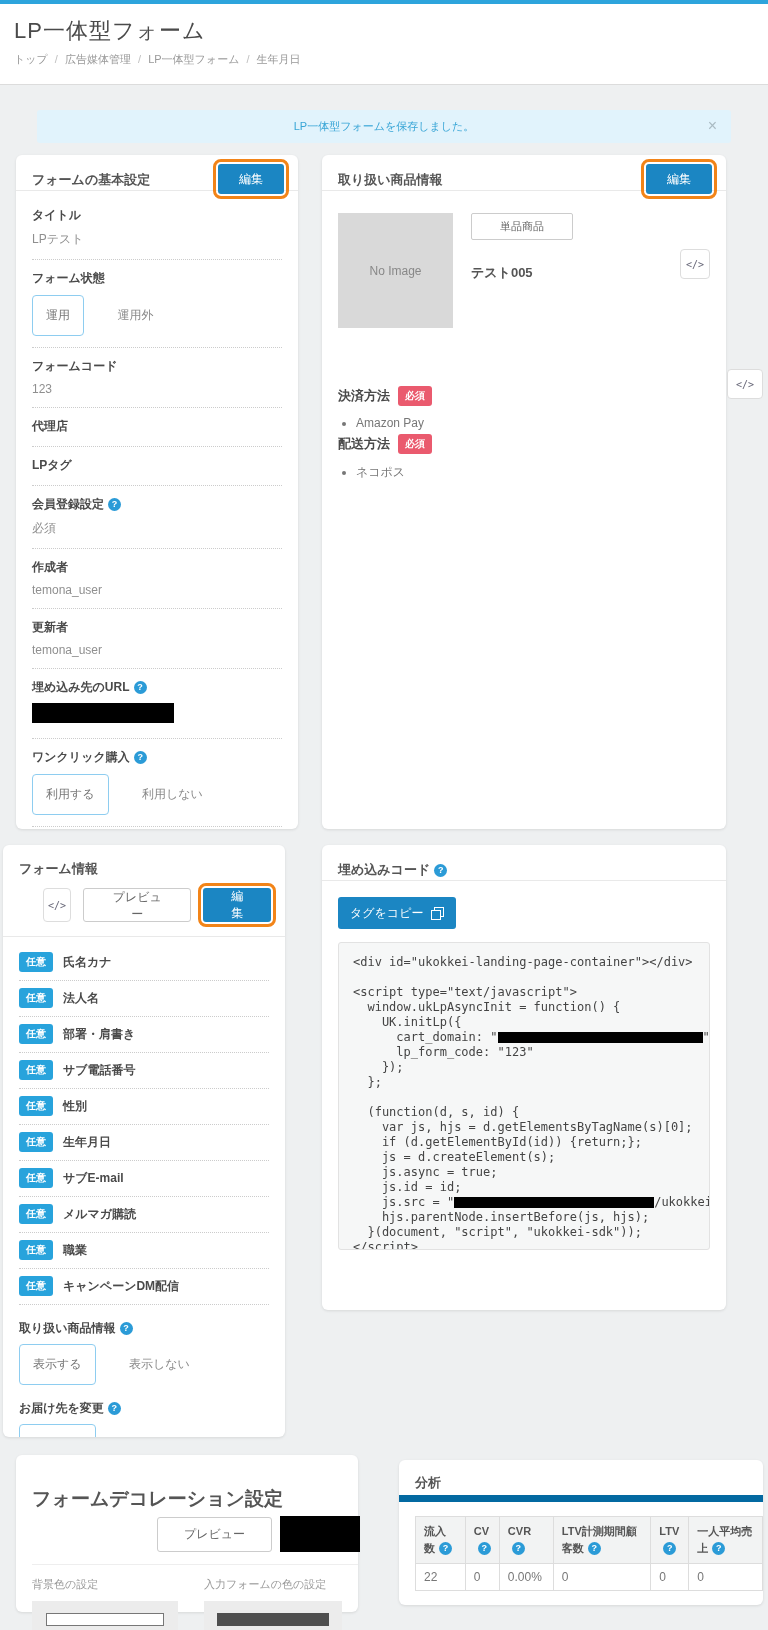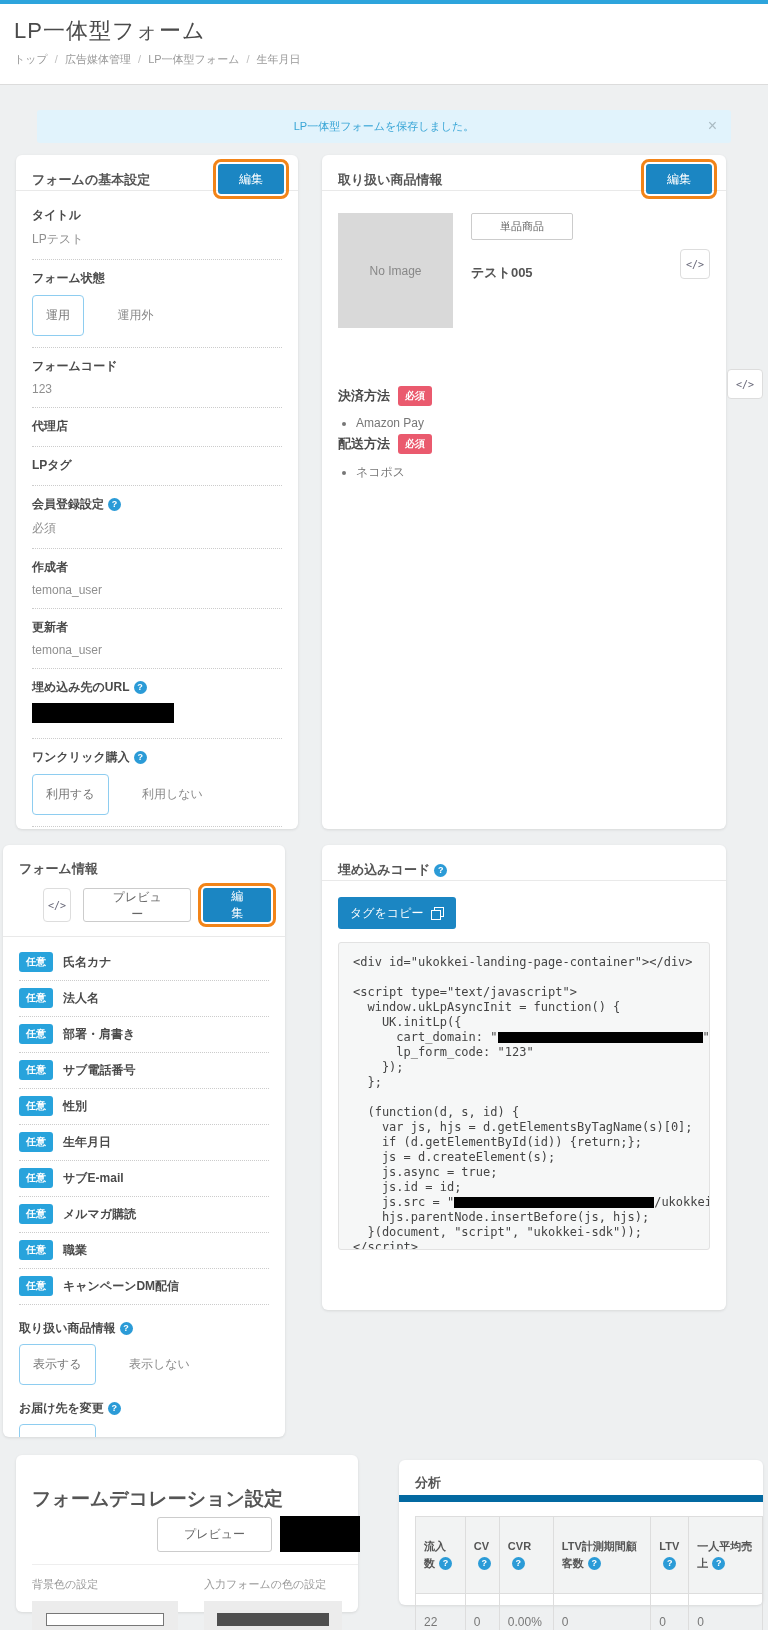--- a/index.html
+++ b/index.html
@@ -96,21 +96,21 @@
   .c5-lab { font-size:11px; color:#999; }
   .swatch-wrap { background:#ececec; height:36px; margin-top:9px; display:flex; align-items:center; justify-content:center; cursor:pointer; }
   .sw-white { width:118px; height:13px; background:#ffffff; border:1px solid #777; }
   .sw-dark { width:112px; height:13px; background:#4f4f4f; }
 
   
   .c6 { left:399px; top:1460px; width:364px; height:145px; }
   .c6-h { height:42px; border-bottom:7px solid #0369a1; position:relative; }
   .c6-h .card-title { top:14px; }
   .c6 table { border-collapse:collapse; margin:14px 0 0 16px; }
-  .c6 th, .c6 td { border:1px solid #ddd; padding:21px 8px; text-align:left; vertical-align:top; }
+  .c6 th, .c6 td { border:1px solid #ddd; padding:6px 8px; text-align:left; vertical-align:top; }
   .c6 th { background:#f2f3f3; color:#555; font-size:11px; font-weight:bold; line-height:17px; }
   .c6 td { color:#777; font-size:12px; }
   .w1{width:50px;} .w2{width:34px;} .w3{width:54px;} .w4{width:98px;} .w5{width:38px;} .w6{width:74px;}
 </style>
 </head>
 <body>
 
 <div class="page">
   <div class="topline"></div>
 

